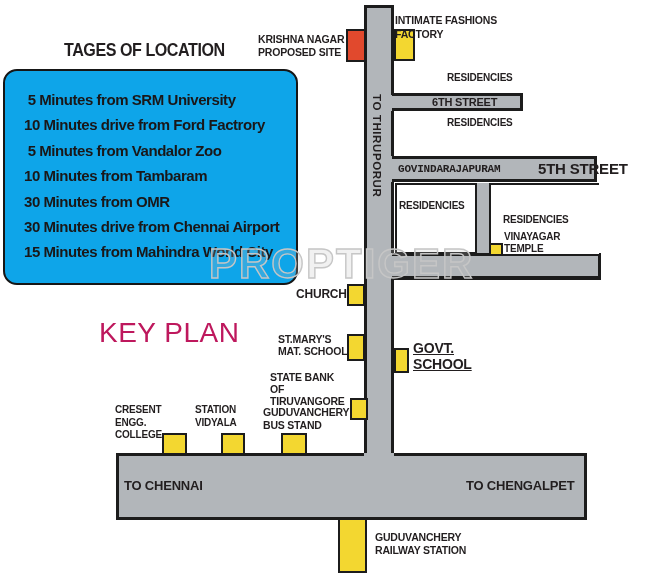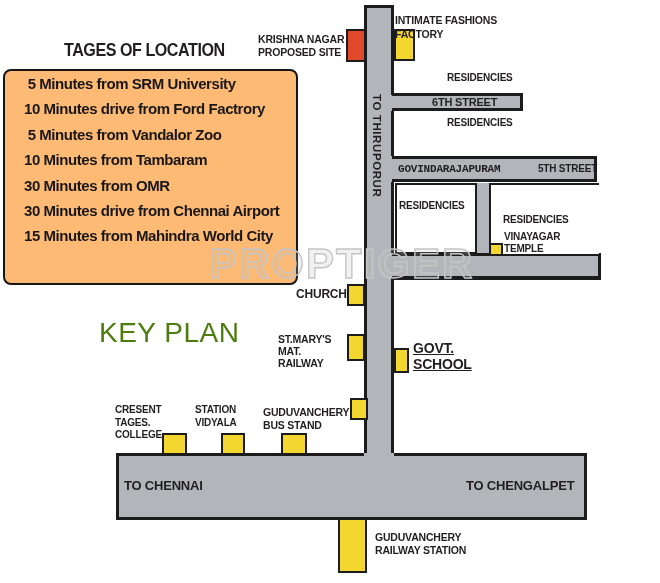--- a/index.html
+++ b/index.html
@@ -22,26 +22,26 @@
        line-height:12px;white-space:pre-line;letter-spacing:-0.2px;color:#221e1f;}
   .lbl.center{text-align:left;}
   .lbl.big{font-size:13px;line-height:18px;letter-spacing:-0.2px;}
   .lbl.med{font-size:14px;line-height:16px;text-decoration:underline;}
   .vlabel{position:absolute;z-index:4;font-weight:bold;font-size:11.5px;letter-spacing:0.6px;
           writing-mode:vertical-rl;text-orientation:mixed;white-space:nowrap;color:#221e1f;}
   
   #adv-title{position:absolute;left:64px;top:40px;font-size:17.5px;font-weight:bold;
              letter-spacing:-0.5px;transform:scaleX(0.92);transform-origin:left center;white-space:nowrap;}
   #adv-box{position:absolute;left:3px;top:69px;width:295px;height:216px;box-sizing:border-box;
-           border:2.5px solid #161616;border-radius:8px;padding:0 0 0 19px;background:#fdba74;}
+           border:2.5px solid #161616;border-radius:14px;padding:16px 0 0 19px;background:#0ea5e9;}
   .adv-line{font-size:15px;font-weight:bold;line-height:25.4px;letter-spacing:-0.45px;
             white-space:pre;color:#1a1718;}
   
   #key-plan{position:absolute;left:99px;top:317px;font-size:28px;font-weight:normal;
-            letter-spacing:0.5px;color:#4d7c0f;white-space:nowrap;}
+            letter-spacing:0.5px;color:#be185d;white-space:nowrap;}
   
   #watermark{position:absolute;left:209px;top:240px;z-index:10;font-size:42px;font-weight:bold;
              letter-spacing:2px;color:rgba(190,190,190,0.22);
              -webkit-text-stroke:1.4px #c6c6c6;white-space:nowrap;pointer-events:none;}
 </style>
 </head>
 <body>
 
 <div id="stage">
 
@@ -90,35 +90,37 @@
   <div class="abs marker" style="left:338px;top:518px;width:29px;height:55px;"></div>
 
   <div class="lbl center" style="left:258px;top:33px;width:90px;font-size:10.5px;line-height:12.5px;">KRISHNA NAGAR
 PROPOSED SITE</div>
   <div class="lbl center" style="left:395px;top:13px;width:115px;font-size:10.5px;line-height:14px;">INTIMATE FASHIONS
 FACTORY</div>
   <div class="lbl" style="left:447px;top:72px;">RESIDENCIES</div>
   <div class="lbl" style="left:432px;top:96px;font-size:11px;">6TH STREET</div>
   <div class="lbl" style="left:447px;top:117px;">RESIDENCIES</div>
   <div class="lbl" style="left:398px;top:163px;font-size:11px;font-family:Liberation Mono, monospace;">GOVINDARAJAPURAM</div>
-  <div class="lbl" style="left:538px;top:163px;font-size:10px;">5TH STREET</div>
+  <div class="lbl" style="left:538px;top:163px;font-size:15px;">5TH STREET</div>
   <div class="lbl center" style="left:399px;top:200px;width:74px;">RESIDENCIES</div>
   <div class="lbl" style="left:503px;top:214px;">RESIDENCIES</div>
   <div class="lbl center" style="left:504px;top:231px;width:50px;">VINAYAGAR
 TEMPLE</div>
   <div class="vlabel" style="left:371px;top:94px;">TO THIRUPORUR</div>
   <div class="lbl" style="left:296px;top:288px;font-size:12px;">CHURCH</div>
   <div class="lbl center" style="left:278px;top:333px;width:70px;font-size:10.5px;">ST.MARY'S
-MAT. RAILWAY</div>
+MAT. SCHOOL</div>
   <div class="lbl center med" style="left:413px;top:340px;width:50px;">GOVT.
 SCHOOL</div>
+  <div class="lbl center" style="left:270px;top:371px;width:78px;font-size:10.5px;">STATE BANK
+OF TIRUVANGORE</div>
   <div class="lbl center" style="left:263px;top:406px;width:80px;font-size:10.5px;line-height:13px;">GUDUVANCHERY
 BUS STAND</div>
   <div class="lbl center" style="left:115px;top:404px;width:78px;line-height:12.5px;">CRESENT
-TAGES. COLLEGE</div>
+ENGG. COLLEGE</div>
   <div class="lbl center" style="left:195px;top:404px;width:76px;line-height:12.5px;">STATION
 VIDYALA</div>
   <div class="lbl big" style="left:124px;top:477px;">TO CHENNAI</div>
   <div class="lbl big" style="left:466px;top:477px;">TO CHENGALPET</div>
   <div class="lbl" style="left:375px;top:531px;font-size:10.5px;line-height:13px;">GUDUVANCHERY
 RAILWAY STATION</div>
 
   <div id="watermark">PROPTIGER</div>
 
 </div>

